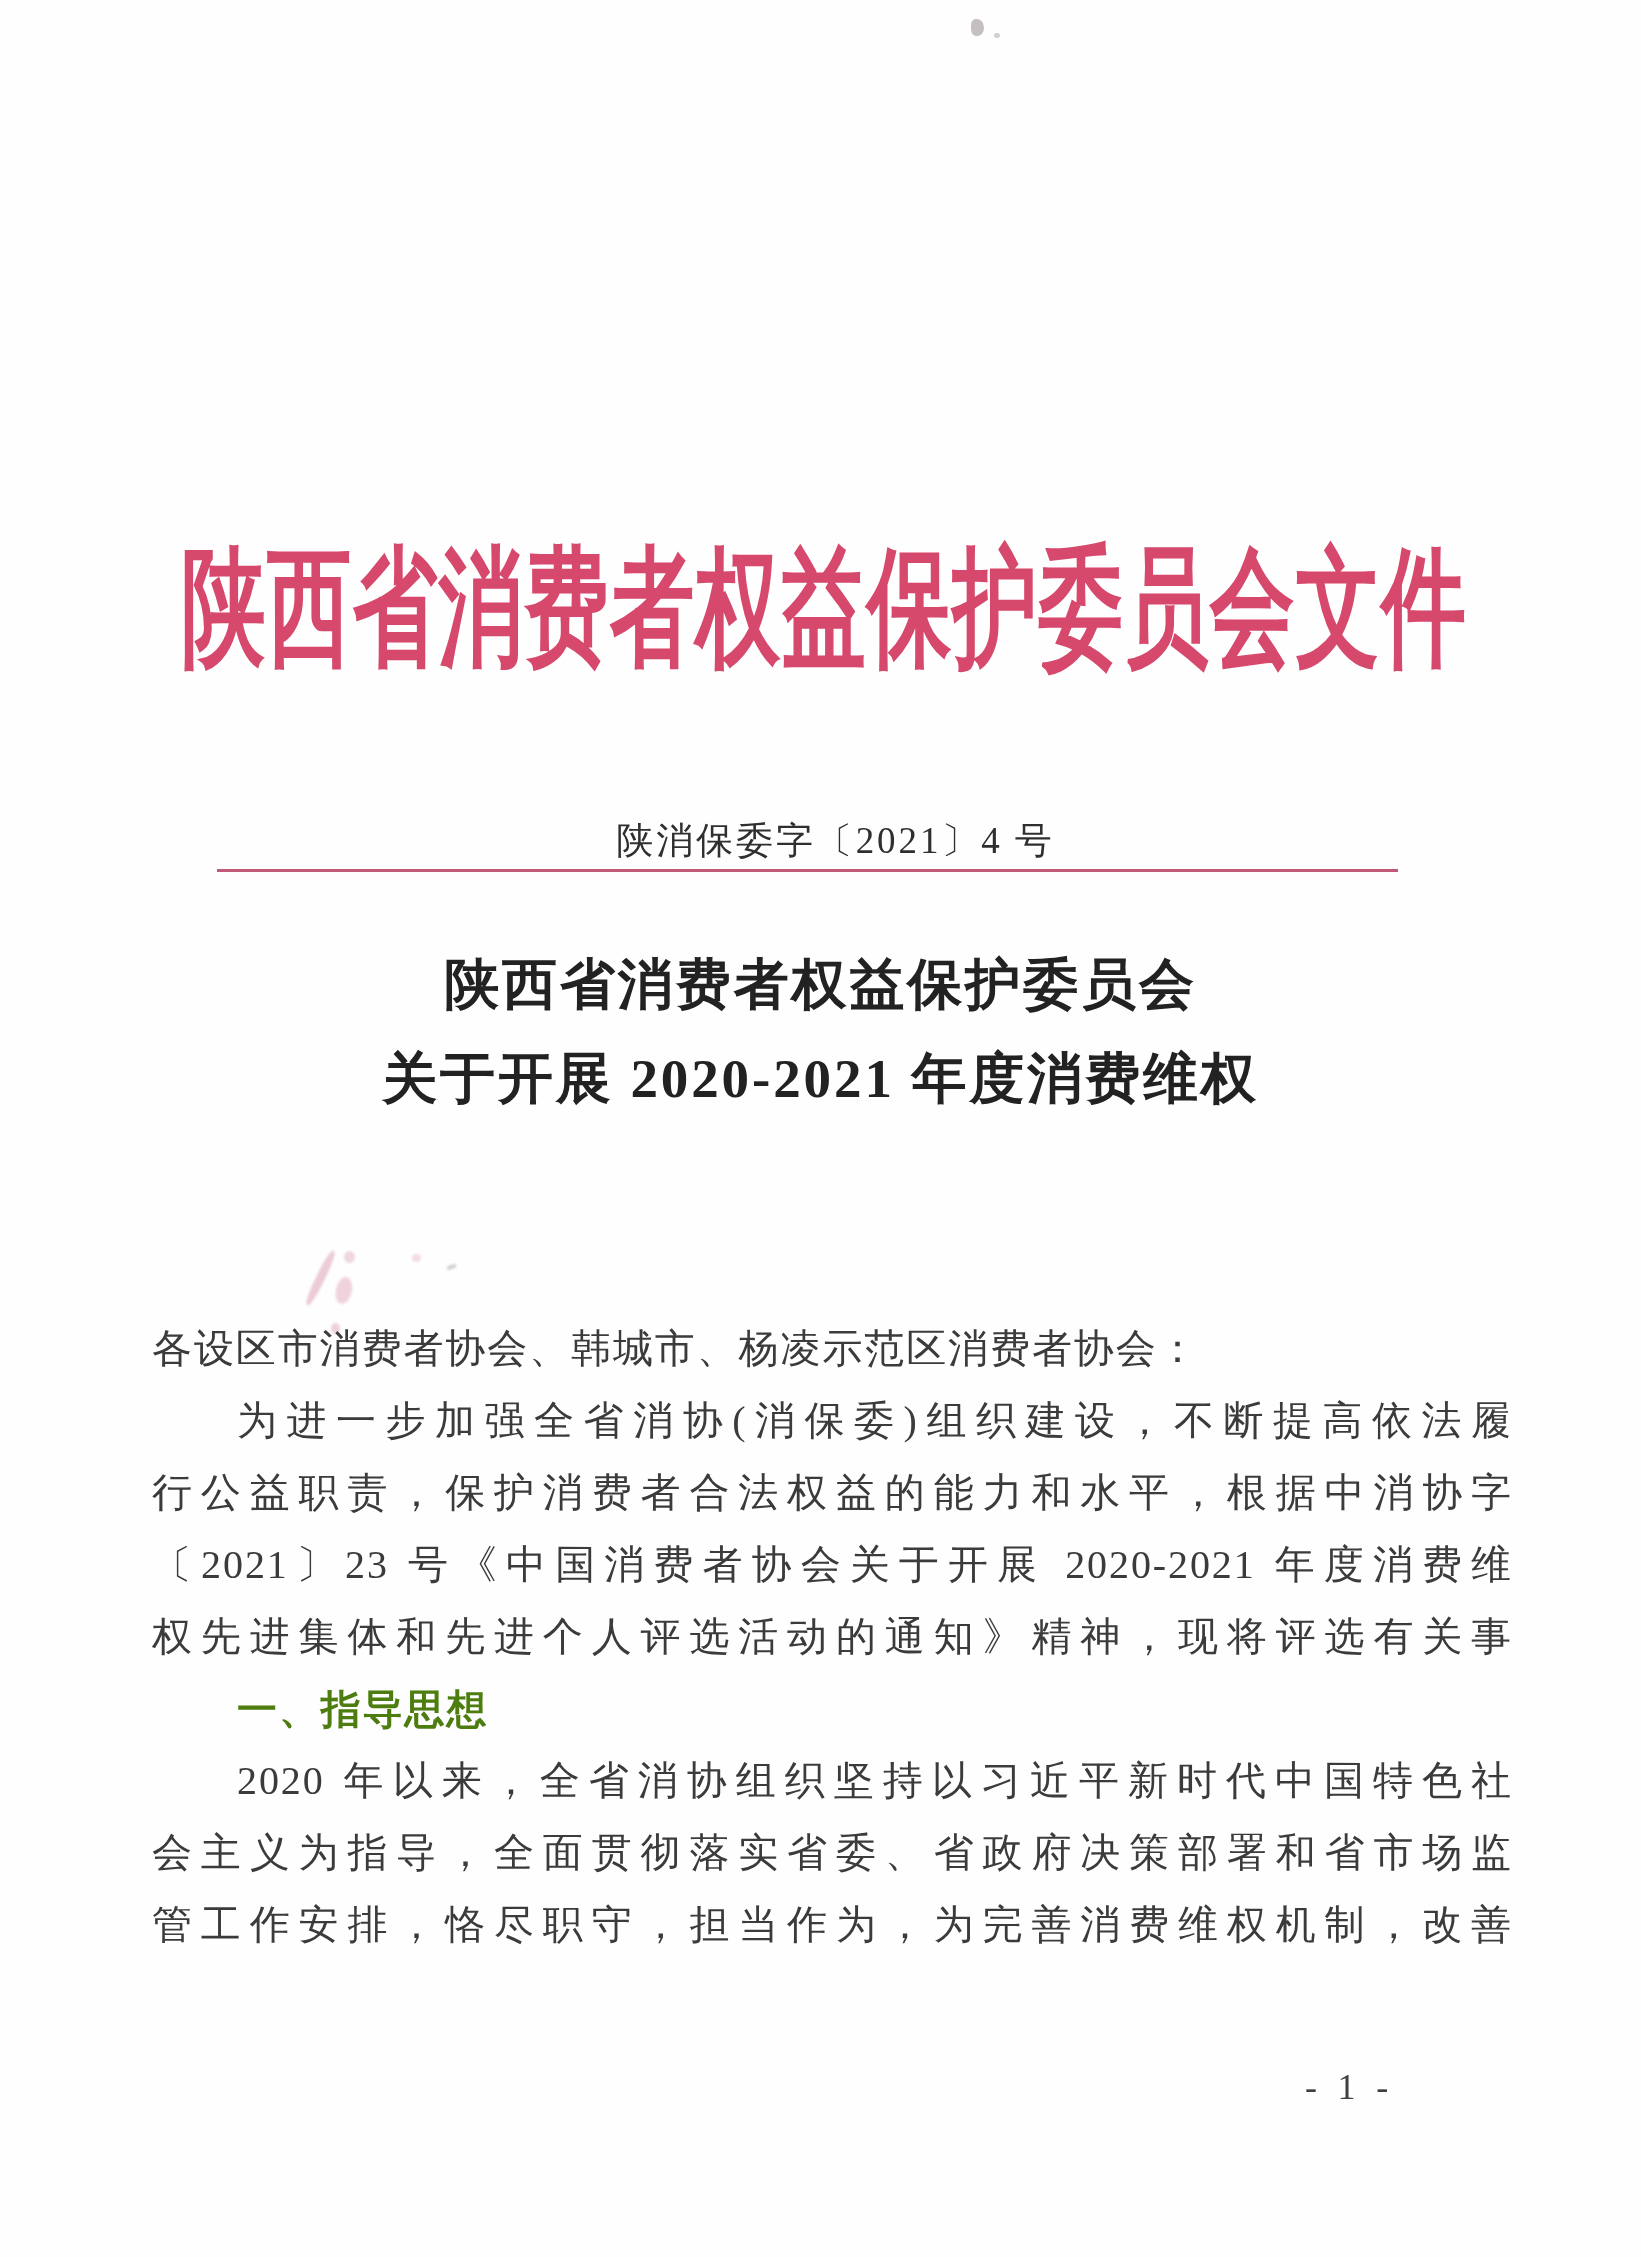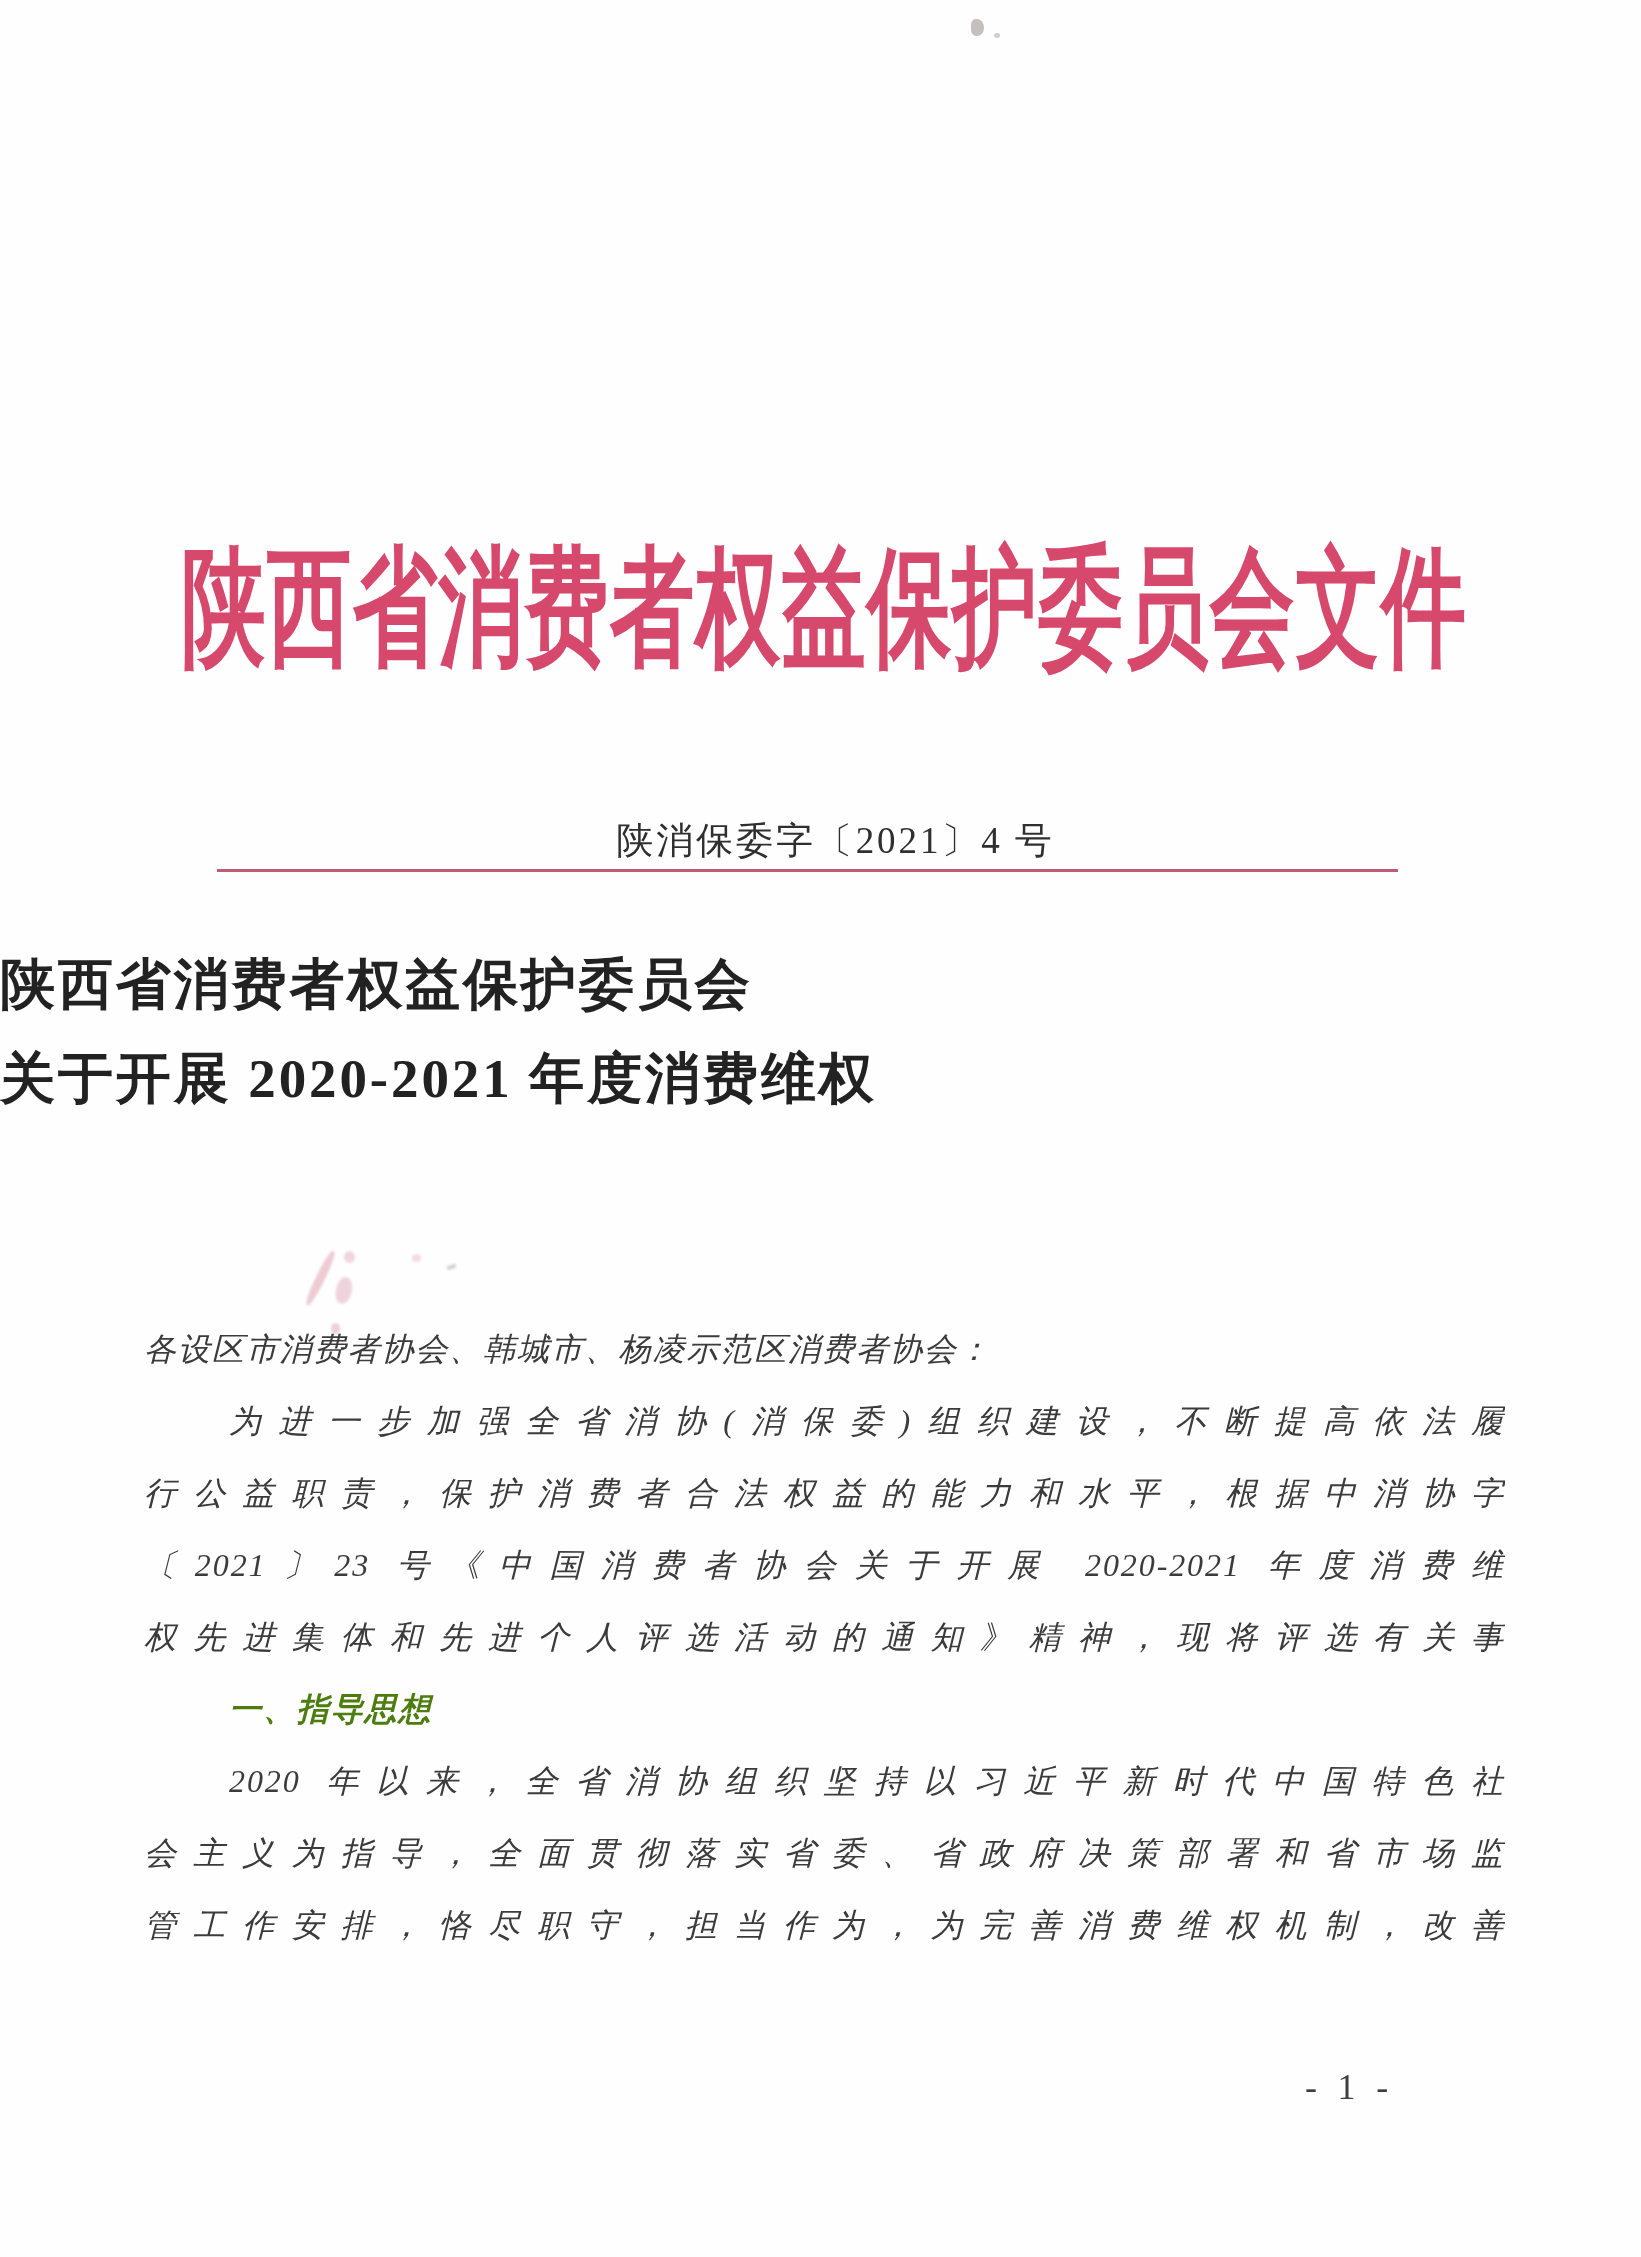--- a/index.html
+++ b/index.html
@@ -49,38 +49,37 @@
     left:217px;
     width:1181px;
     height:2.9px;
   }
   
   .title{
     position:absolute;
     top:938px;
     left:0;
     width:100%;
-    text-align:left;
+    text-align:center;
     font-weight:bold;
     font-size:55px;
     line-height:94px;
     letter-spacing:2.9px;
     color:#222222;
   }
   
   .body-block{
     position:absolute;
     top:1313px;
-    left:144px;
+    left:152px;
     width:1361px;
-    font-size:32px;
+    font-size:40px;
     line-height:72px;
     letter-spacing:1.9px;
     color:#3b3b3b;
-    font-style:italic;
   }
   .line{height:72px;overflow:hidden;}
   .just{text-align:justify;text-align-last:justify;}
   .indent{text-indent:85px;}
   .heading{
     font-family:"Liberation Sans","DejaVu Sans",sans-serif;
     font-weight:bold;
     color:#4d7c0f;
   }
   

